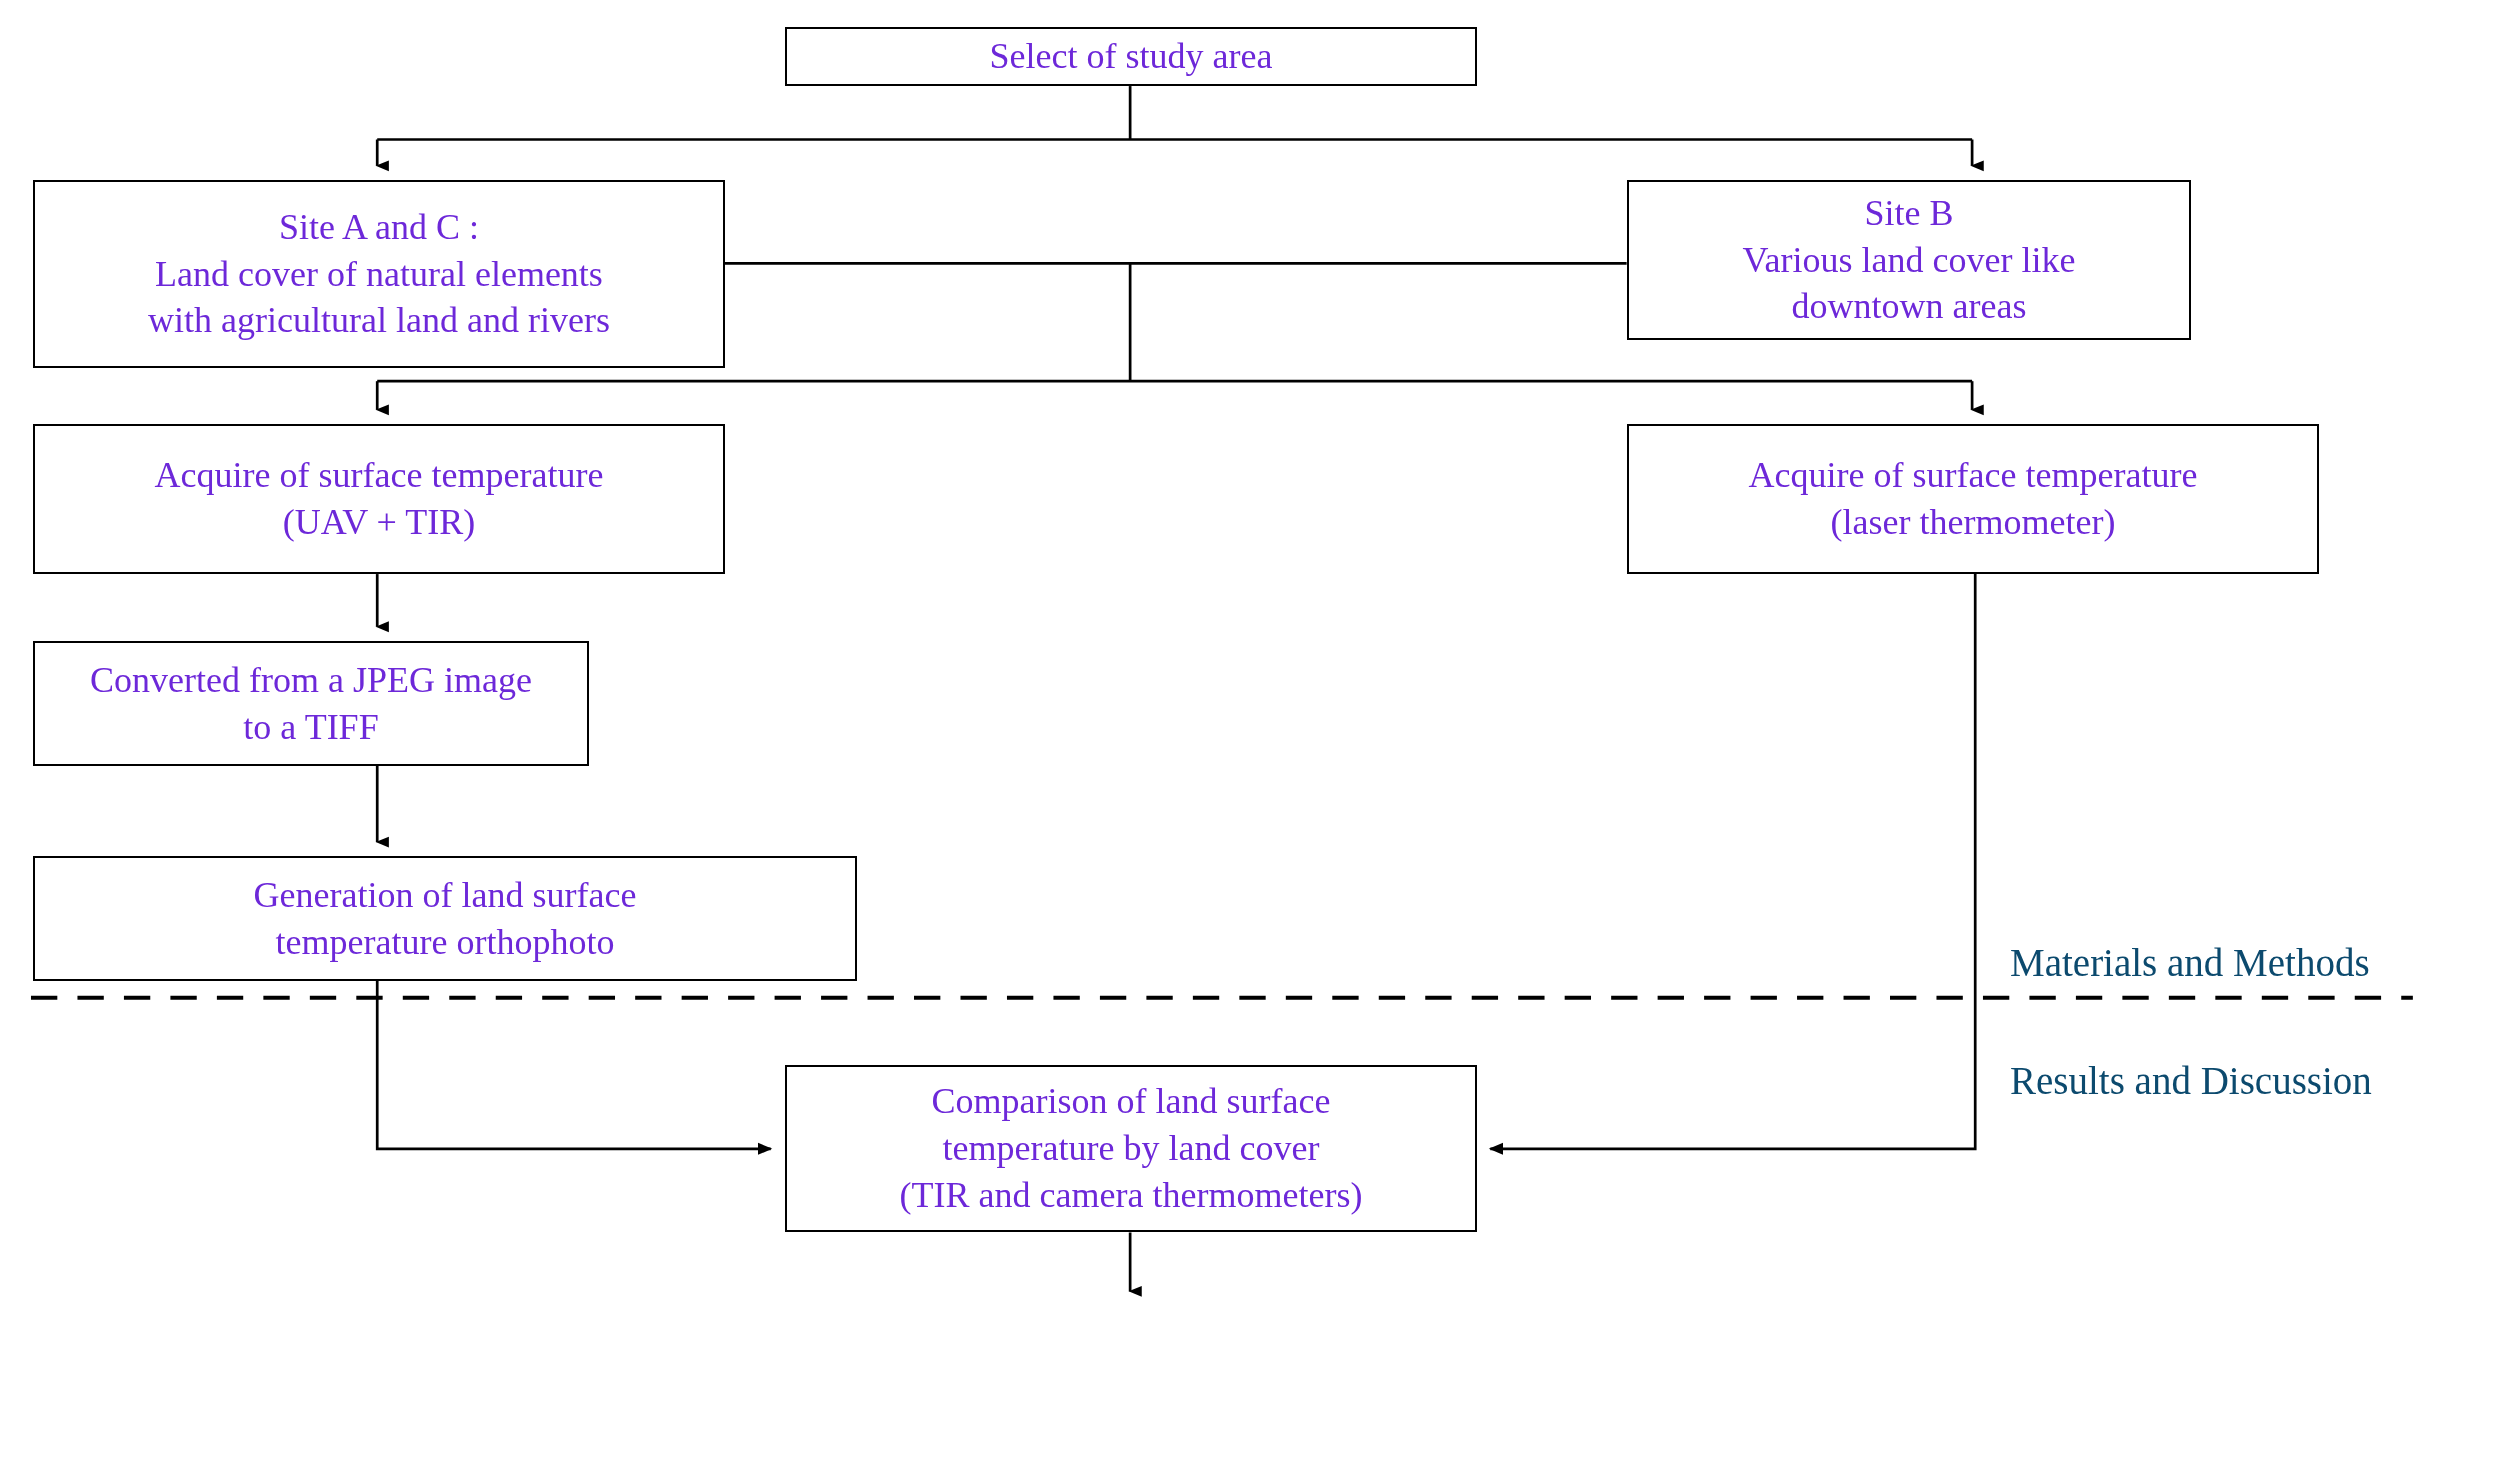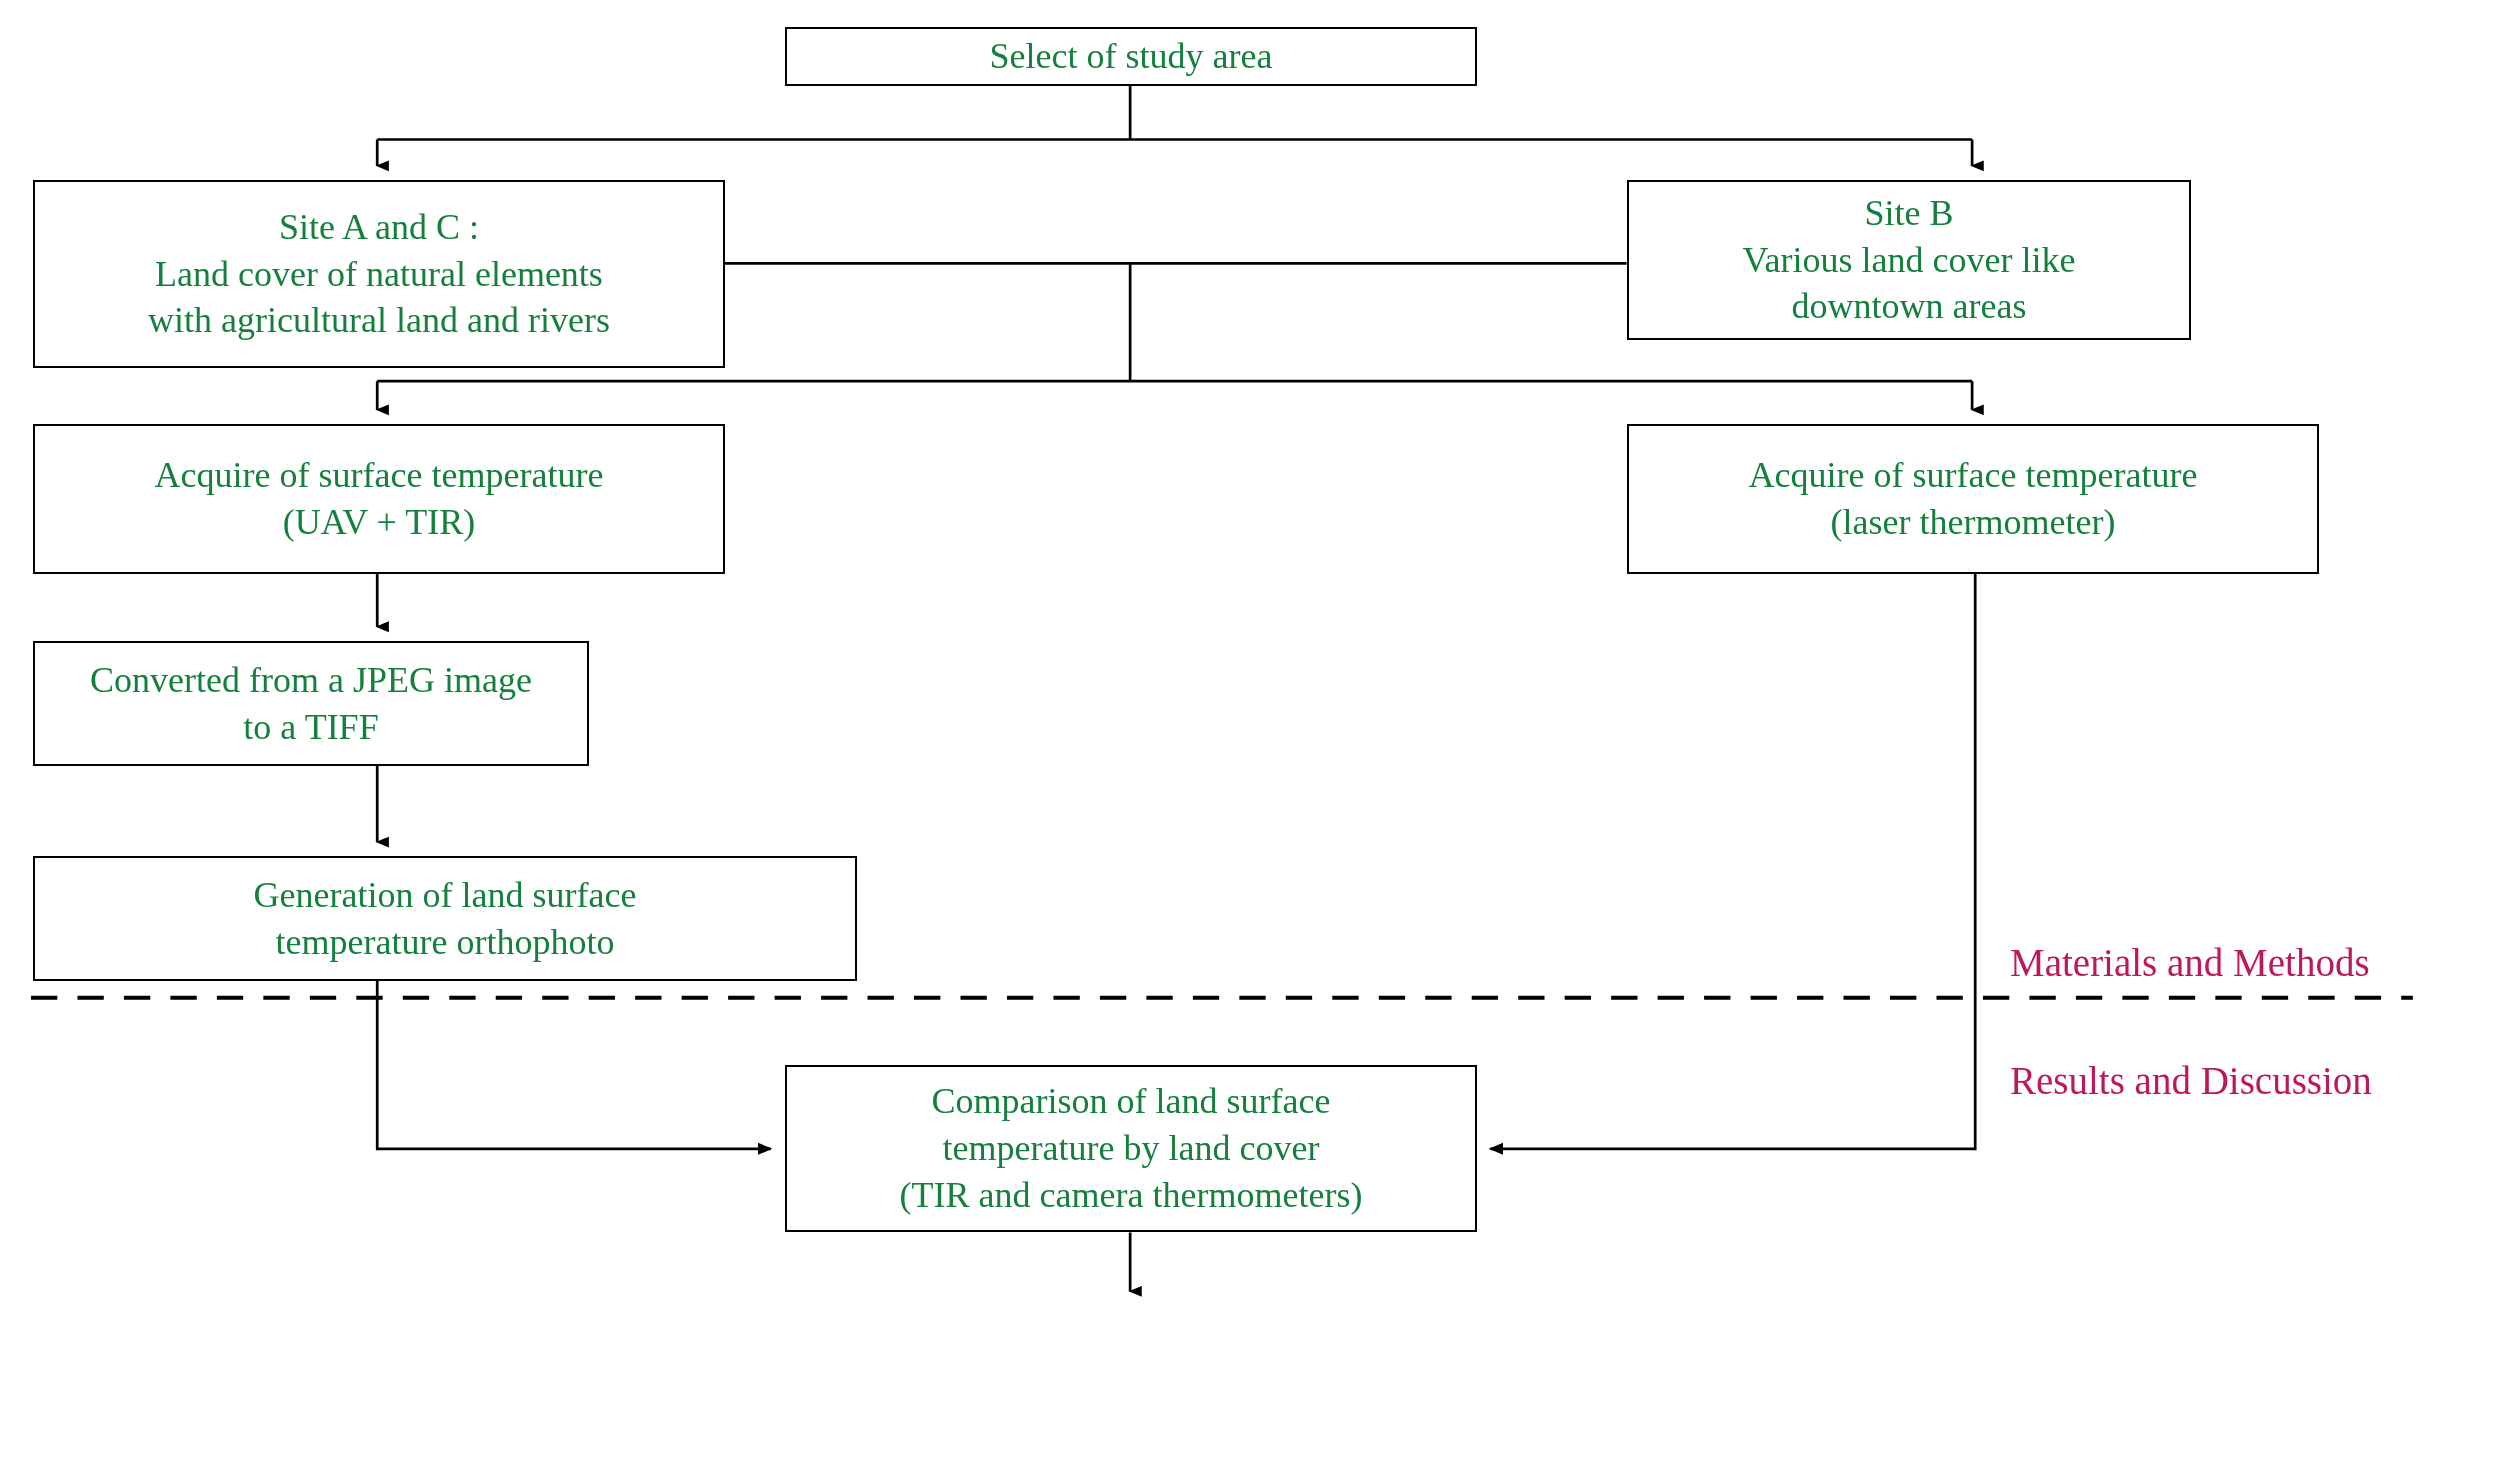--- a/index.html
+++ b/index.html
@@ -14,30 +14,30 @@
     display:flex;
     align-items:center;
     justify-content:center;
     text-align:center;
     z-index:3;
   }
   .node .txt{
     font-family:"Liberation Serif",serif;
     font-size:36px;
     line-height:1.30;
-    color:#15803d;
+    color:#6d28d9;
     padding:0 7.7px;
     white-space:pre-line;
   }
   .section-label{
     position:absolute;
     font-family:"Liberation Serif",serif;
     font-size:39px;
     line-height:1.1;
-    color:#be185d;
+    color:#0c4a6e;
     white-space:nowrap;
     z-index:4;
   }
   
   #n-select      {left:785px; top:27px;   width:692px;  height:59px;}
   #n-siteac      {left:33px;   top:180px;  width:692px;  height:188px;}
   #n-siteb       {left:1627px; top:180px;  width:564px;  height:160px;}
   #n-acq-uav     {left:33px;   top:424px;  width:692px;  height:150px;}
   #n-acq-laser   {left:1627px; top:424px;  width:692px;  height:150px;}
   #n-convert     {left:33px;   top:641px;  width:556px;  height:125px;}

